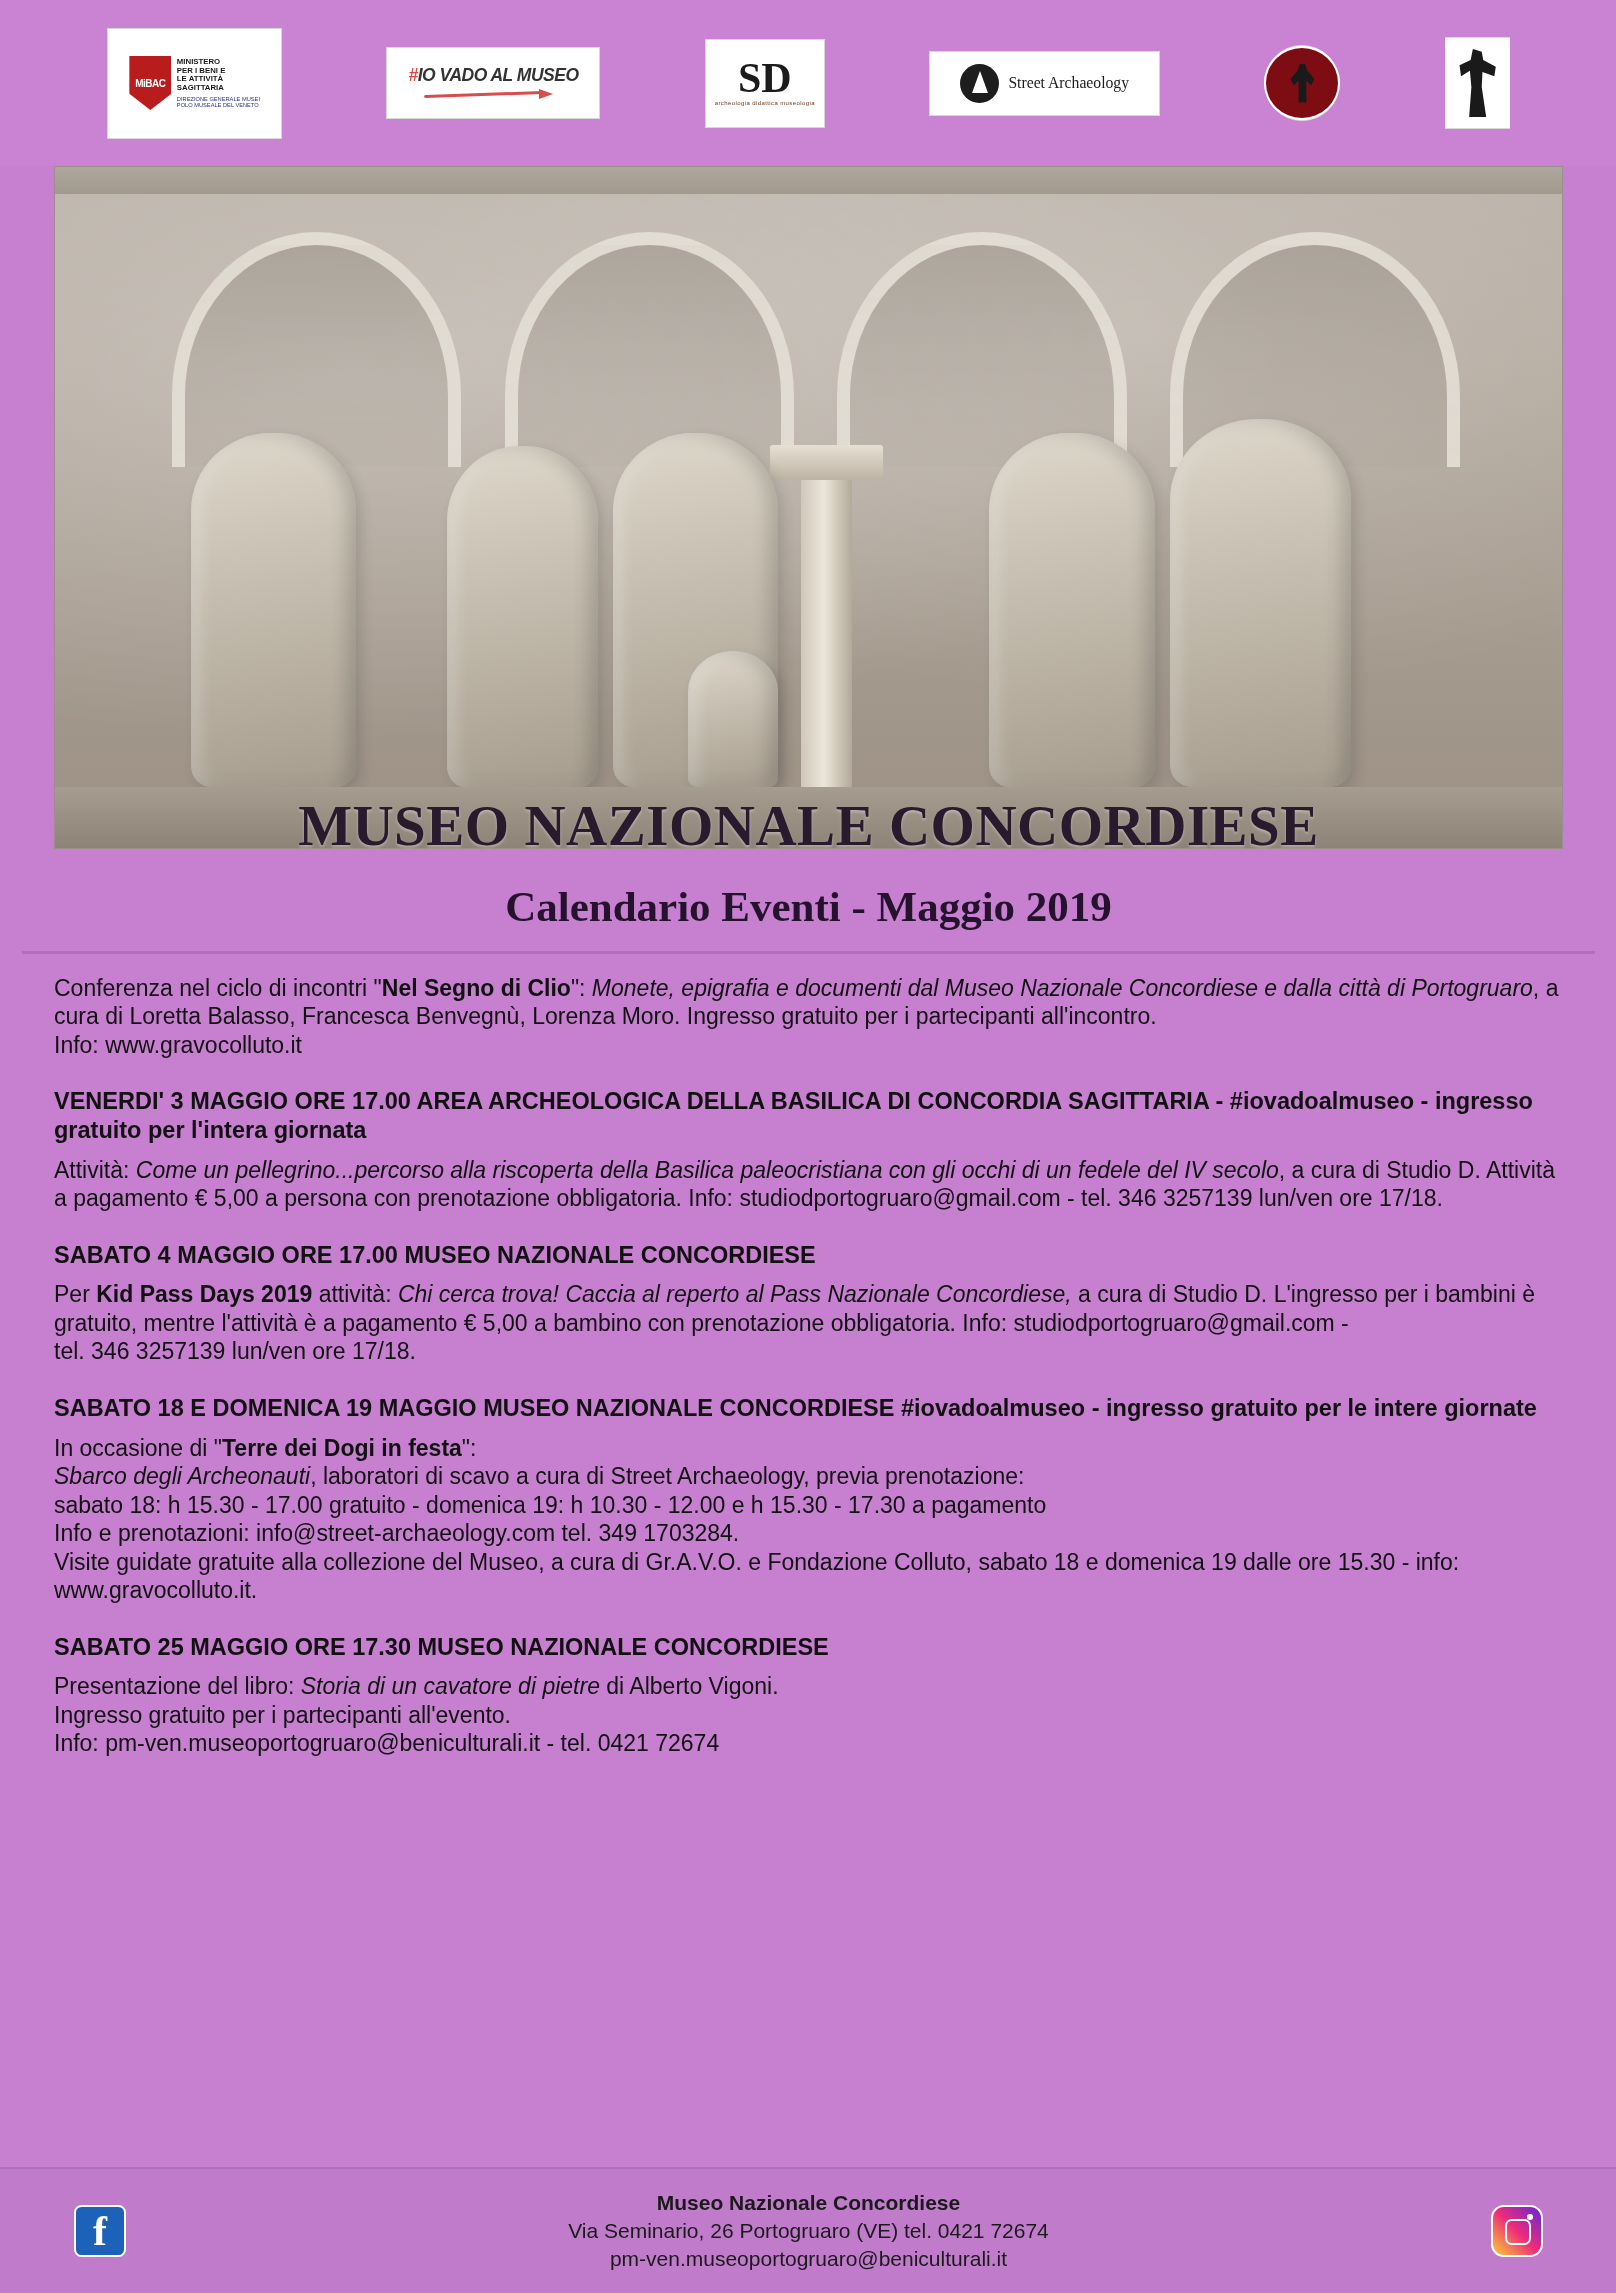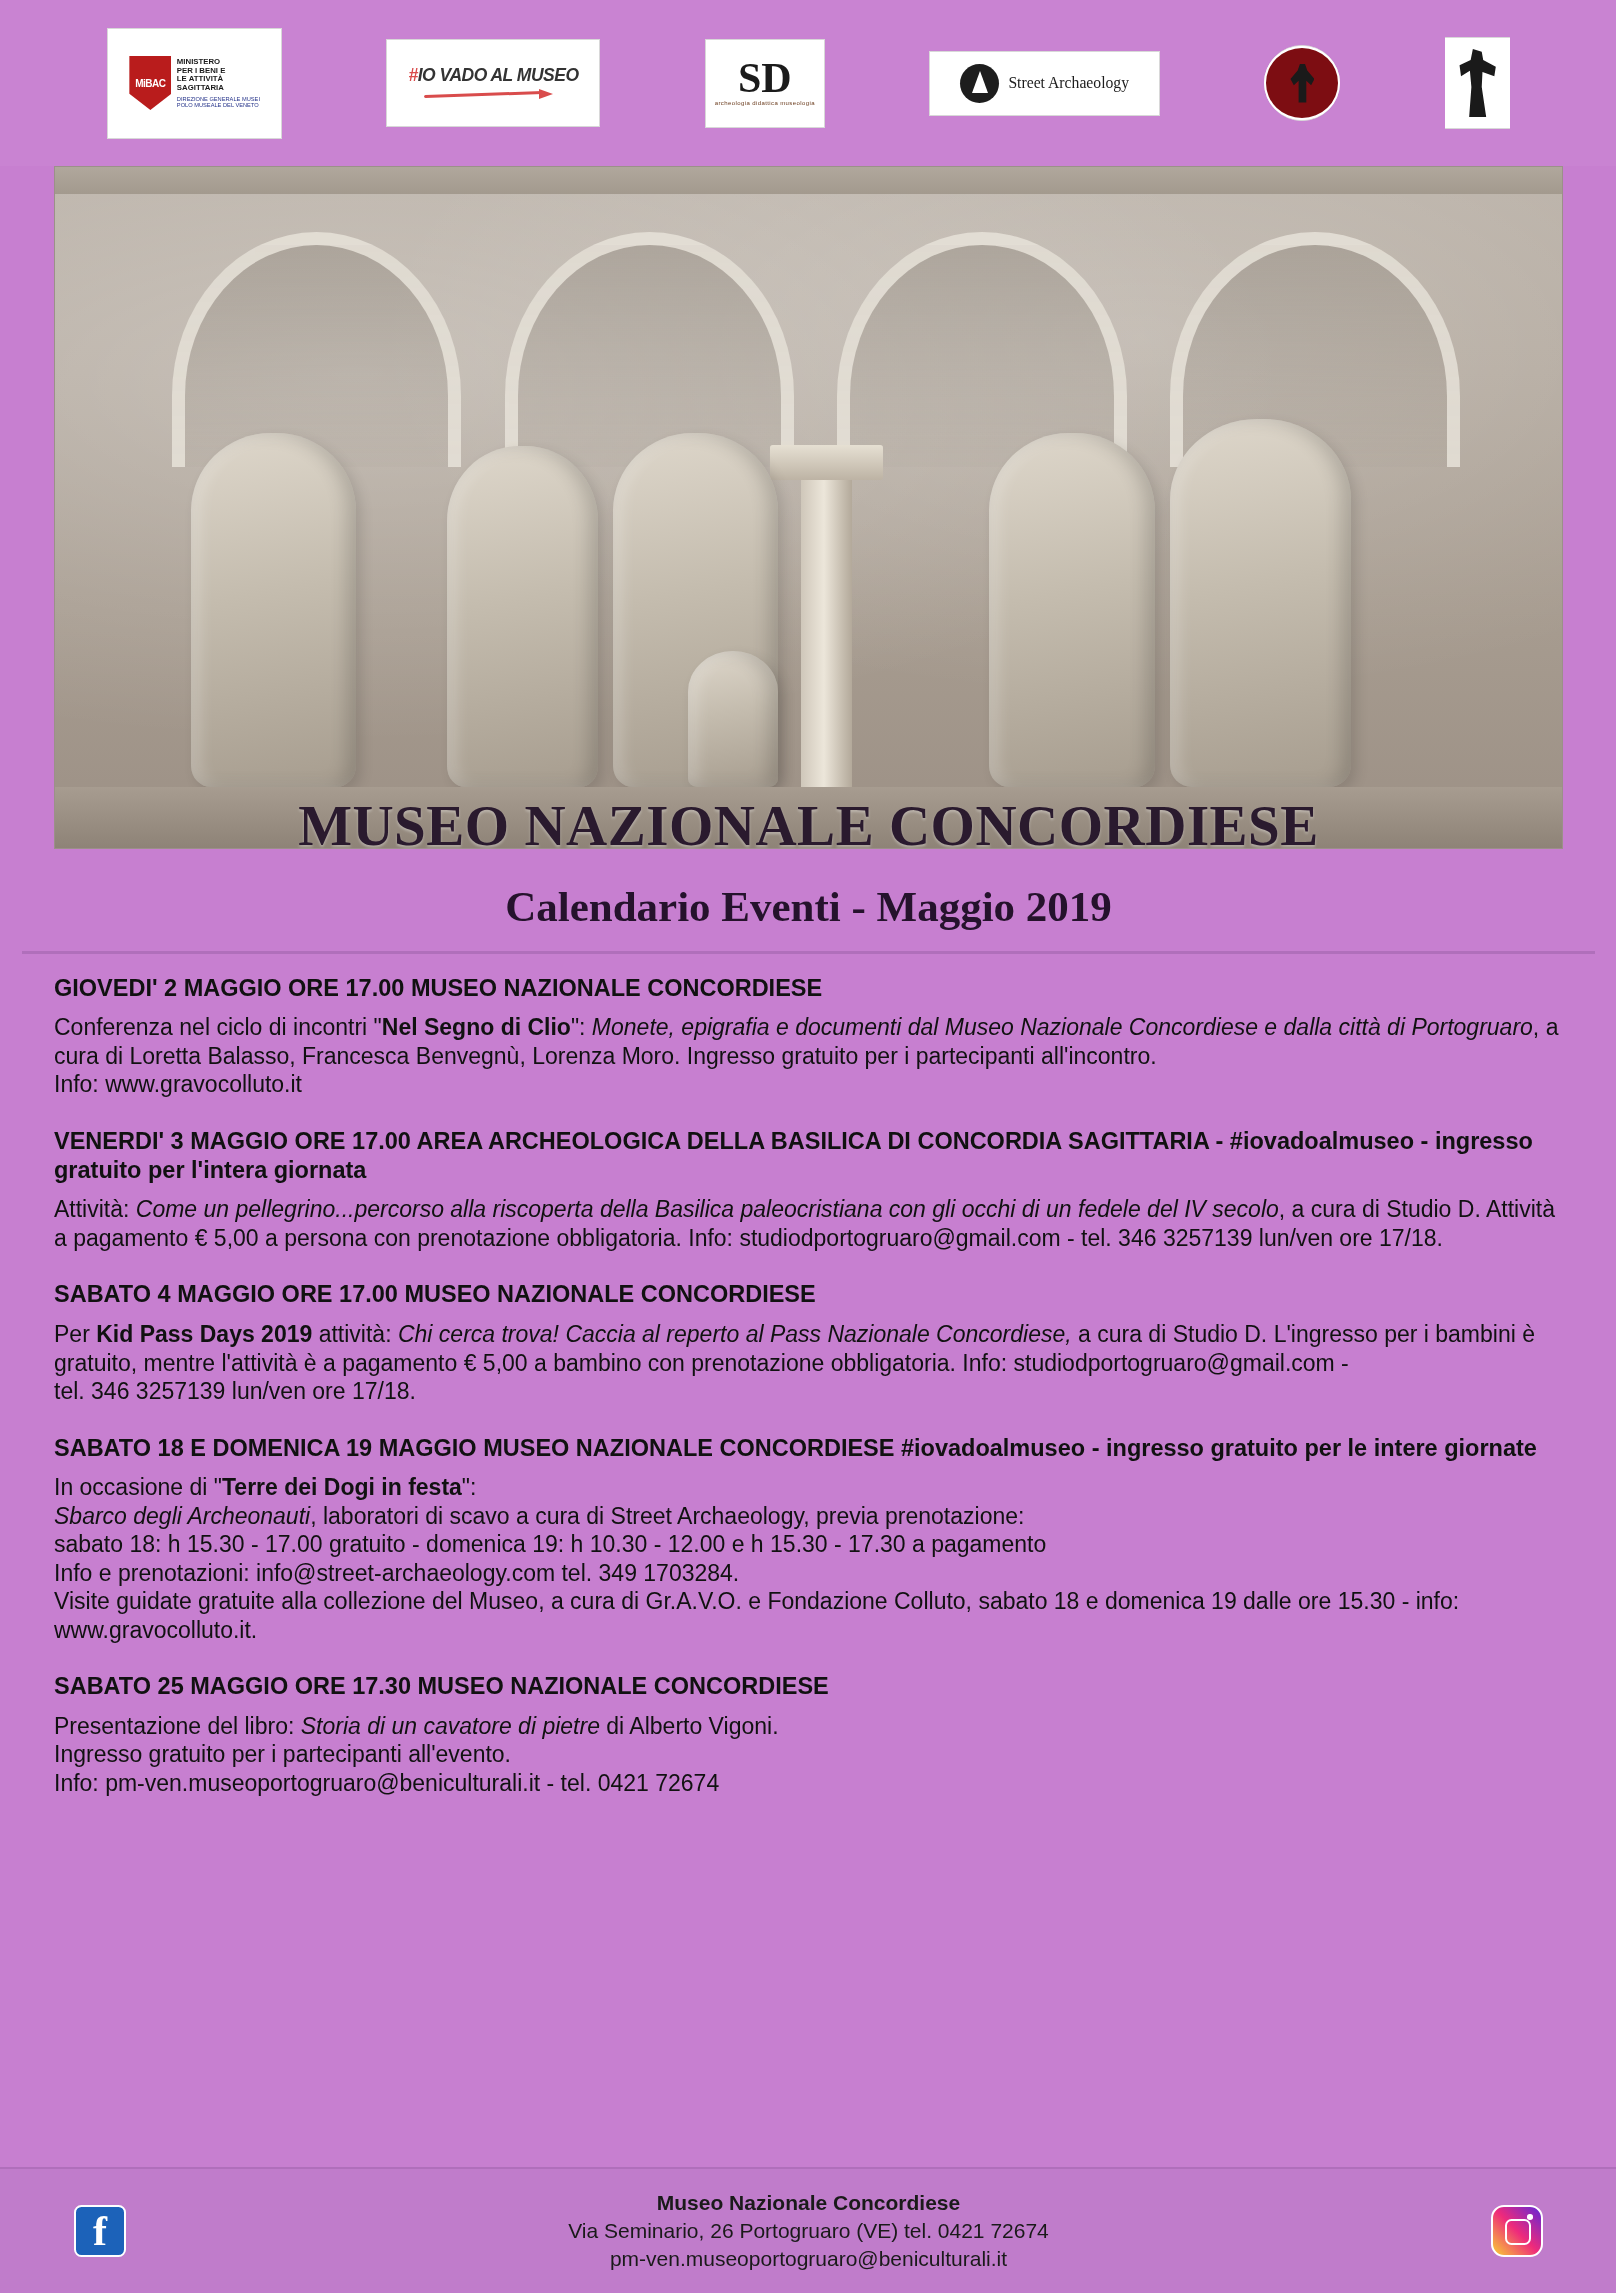--- a/index.html
+++ b/index.html
@@ -24,21 +24,21 @@
   }
   .logo {
     background: #ffffff;
     display: flex;
     align-items: center;
     justify-content: center;
     flex-direction: column;
     border: 0.9px solid #d8d8d8;
   }
   .logo-mibac { width: 175px; height: 111px; }
-  .logo-iovado { width: 214px; height: 88px; text-align: center; }
+  .logo-iovado { width: 214px; height: 72px; text-align: center; }
   .logo-sd { width: 120px; height: 89px; }
   .logo-street { width: 231px; height: 65px; }
   .logo-gravo { width: 76px; height: 76px; border-radius: 50%; }
   .logo-colluto { width: 65px; height: 92px; }
 
   .mibac-inner { display: flex; align-items: center; gap: 5.5px; padding: 0 7.4px; }
   .mibac-shield {
     width: 42px; height: 54px; background: #b91c1c;
     clip-path: polygon(0 0, 100% 0, 100% 70%, 50% 100%, 0 70%);
     color: #fff; font-size: 10px; font-weight: bold;
@@ -294,21 +294,20 @@
   </div>
   <div class="museum-title">MUSEO NAZIONALE CONCORDIESE</div>
 </div>
 
 <div class="subtitle-band">Calendario Eventi - Maggio 2019</div>
 <div class="divider"></div>
 
 <div class="events">
 
   <div class="event">
-    <div class="ev-head">GIOVEDI' 2 MAGGIO ORE 17.00 MUSEO NAZIONALE CONCORDIESE</div>
     <div class="ev-body">Conferenza  nel ciclo di incontri "<b>Nel Segno di Clio</b>": <i>Monete, epigrafia e documenti dal Museo Nazionale Concordiese e dalla città di Portogruaro</i>, a cura di Loretta Balasso, Francesca Benvegnù, Lorenza Moro. Ingresso gratuito per i partecipanti all'incontro.<br>Info: www.gravocolluto.it</div>
   </div>
 
   <div class="event">
     <div class="ev-head">VENERDI' 3 MAGGIO ORE 17.00 AREA ARCHEOLOGICA DELLA BASILICA DI  CONCORDIA SAGITTARIA - #iovadoalmuseo - ingresso gratuito per l'intera giornata</div>
     <div class="ev-body">Attività: <i>Come un pellegrino...percorso alla riscoperta della Basilica paleocristiana con gli occhi di un fedele del IV secolo</i>, a cura di Studio D. Attività a pagamento € 5,00 a persona con prenotazione obbligatoria. Info: studiodportogruaro@gmail.com - tel. 346 3257139 lun/ven ore 17/18.</div>
   </div>
 
   <div class="event">
     <div class="ev-head">SABATO 4 MAGGIO ORE 17.00 MUSEO NAZIONALE CONCORDIESE</div>

